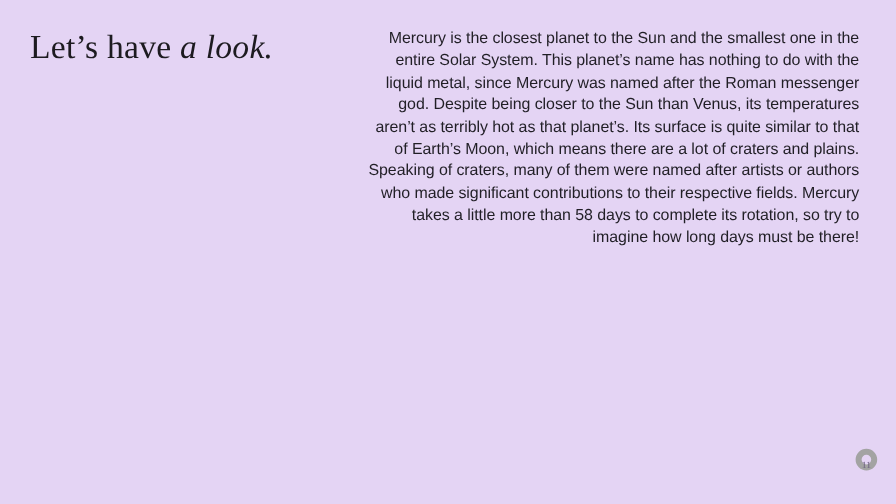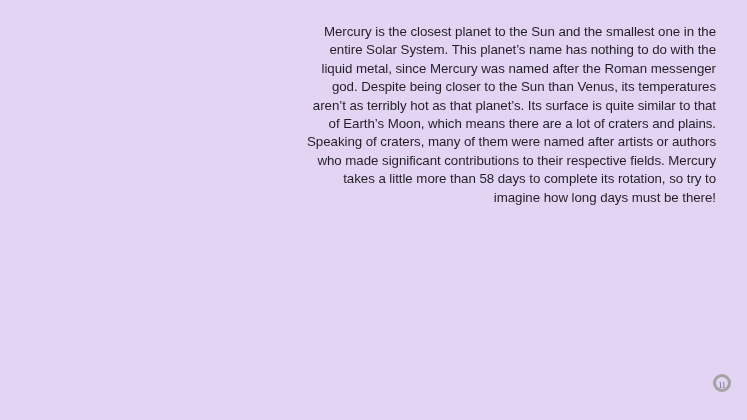--- a/index.html
+++ b/index.html
@@ -48,35 +48,38 @@
     text-align: right;
     letter-spacing: -0.05px;
   }
   .page-marker {
     position: absolute;
     right: 16px;
     bottom: 28px;
     width: 18px;
     height: 18px;
     border-radius: 50%;
-    border: 3px solid #a3a3a3;
+    border: 5px solid #a3a3a3;
     color: #6d6180;
     font-size: 8px;
     line-height: 18px;
     text-align: center;
     font-family: "Liberation Serif", serif;
     box-sizing: border-box;
     user-select: none;
   }
 </style>
 </head>
 <body>
 
 <div class="slide">
 
+  <div class="heading">
+    <span>Let’s have </span><span class="em">a look.</span>
+  </div>
 
   <div class="body-col">
     <p class="body-text">Mercury is the closest planet to the Sun and the smallest one in the entire Solar System. This planet’s name has nothing to do with the liquid metal, since Mercury was named after the Roman messenger god. Despite being closer to the Sun than Venus, its temperatures aren’t as terribly hot as that planet’s. Its surface is quite similar to that of Earth’s Moon, which means there are a lot of craters and plains. Speaking of craters, many of them were named after artists or authors who made significant contributions to their respective fields. Mercury takes a little more than 58 days to complete its rotation, so try to imagine how long days must be there!</p>
   </div>
 
   <div class="page-marker">11</div>
 
 </div>
 
 </body></html>

